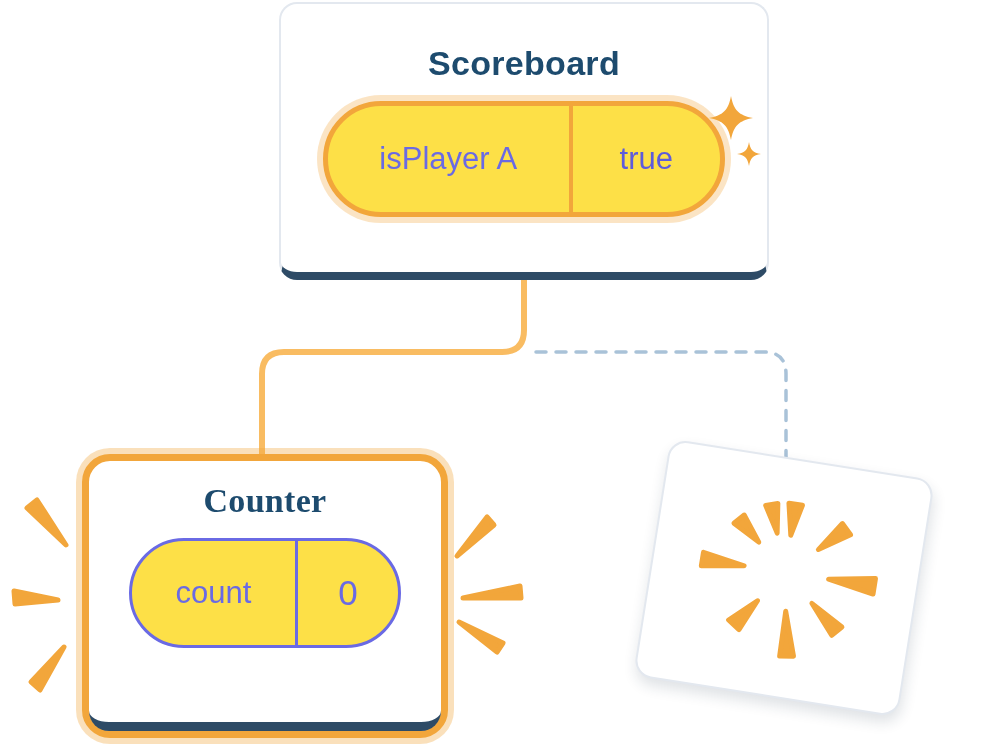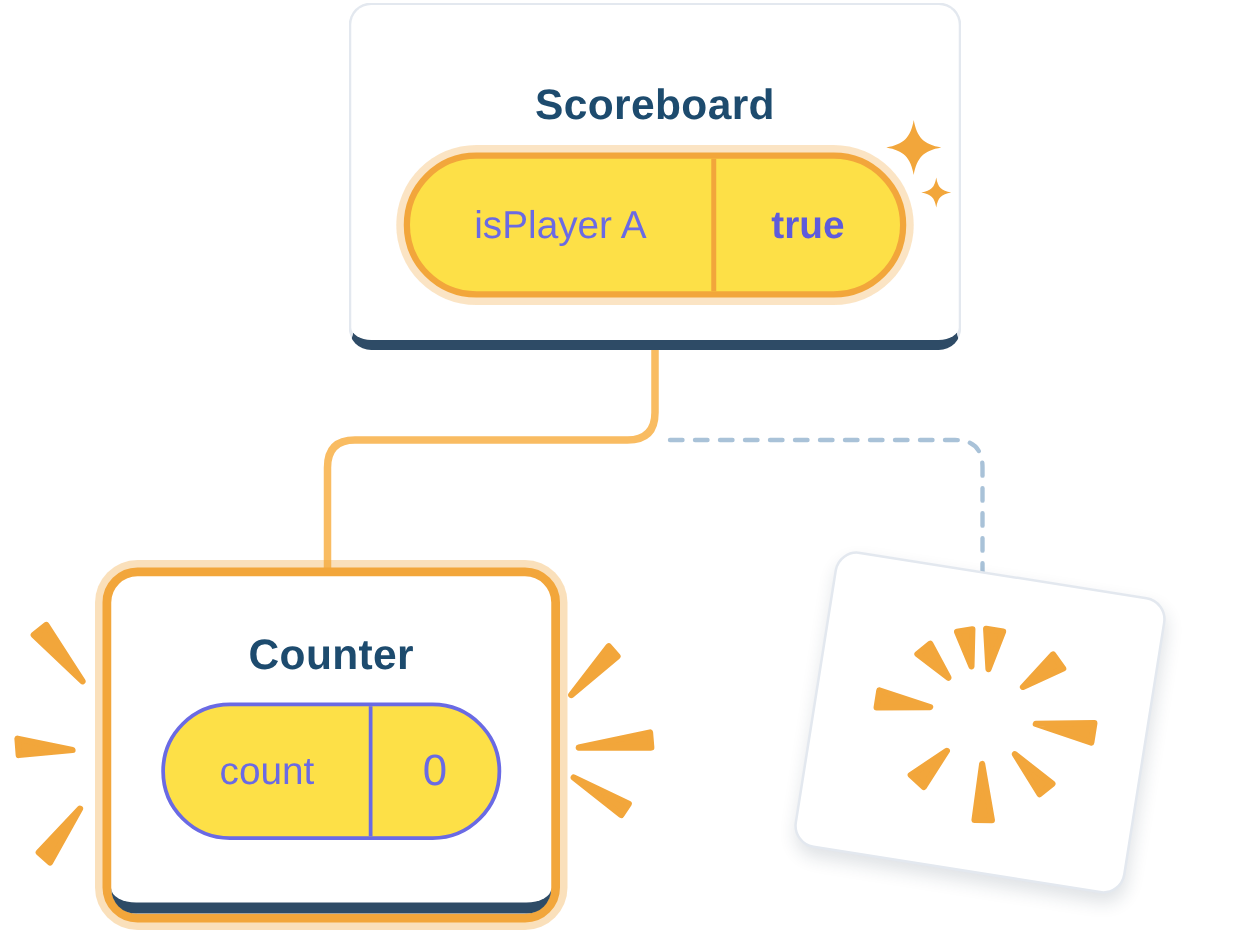--- a/index.html
+++ b/index.html
@@ -20,49 +20,49 @@
 
   
   .card-title { text-align:center; color:var(--navy-text); font-size:34px; font-weight:700; letter-spacing:0.3px; }
 
   
   .scoreboard {
     position:absolute; left:279px; top:2px; width:490px; height:278px; box-sizing:border-box;
     background:#fff; border:2px solid var(--card-border); border-bottom:8px solid var(--navy-edge);
     border-radius:18px; z-index:2;
   }
-  .scoreboard .card-title { margin-top:61px; }
+  .scoreboard .card-title { margin-top:40px; }
   .pill {
     display:flex; align-items:stretch; margin:18px auto 0; box-sizing:border-box; background:#fde047;
   }
   .pill-orange {
     width:402px; height:116px; border:5px solid var(--orange); border-radius:62px;
     box-shadow:0 0 0 6px rgba(242,166,59,0.30);
   }
   .pill-section { display:flex; align-items:center; justify-content:center; }
   .pill-section.left { flex:62 1 0; }
   .pill-section.right { flex:38 1 0; }
   .pill-label { color:var(--purple); font-size:31px; }
-  .pill-value-bold { color:var(--purple-dark); font-size:31px; font-weight:700;text-align:right; }
+  .pill-value-bold { color:var(--purple-dark); font-size:31px; font-weight:400;text-align:right; }
   .divider-orange { width:4px; background:var(--orange); }
   .divider-purple { width:3px; background:var(--purple); }
   .sparkles { position:absolute; right:4px; top:88px; width:58px; height:80px; }
   .sparkle-fill { fill:var(--orange); }
 
   
   .counter {
     position:absolute; left:82px; top:454px; width:366px; height:284px; box-sizing:border-box;
     background:#fff; border:7px solid var(--orange); border-radius:28px;
     box-shadow:0 0 0 6px rgba(242,166,59,0.35); z-index:2;
   }
   .counter-inner {
     position:absolute; inset:0; border-radius:20px; box-sizing:border-box;
     border-bottom:9px solid var(--navy-edge);
   }
-  .counter .card-title { margin-top:44px; }
+  .counter .card-title { margin-top:21px;font-family:Liberation Serif, serif; }
   .pill-purple {
     width:272px; height:110px; border:3px solid var(--purple); border-radius:60px;
   }
   .pill-value-regular { color:var(--purple); font-size:35px; }
 
   
   .poof-card {
     position:absolute; left:650px; top:458px; width:268px; height:240px; box-sizing:border-box;
     background:#fff; border:2px solid var(--card-border); border-radius:18px;
     transform:rotate(9deg); box-shadow:2px 7px 14px rgba(30,50,70,0.14); z-index:2;

